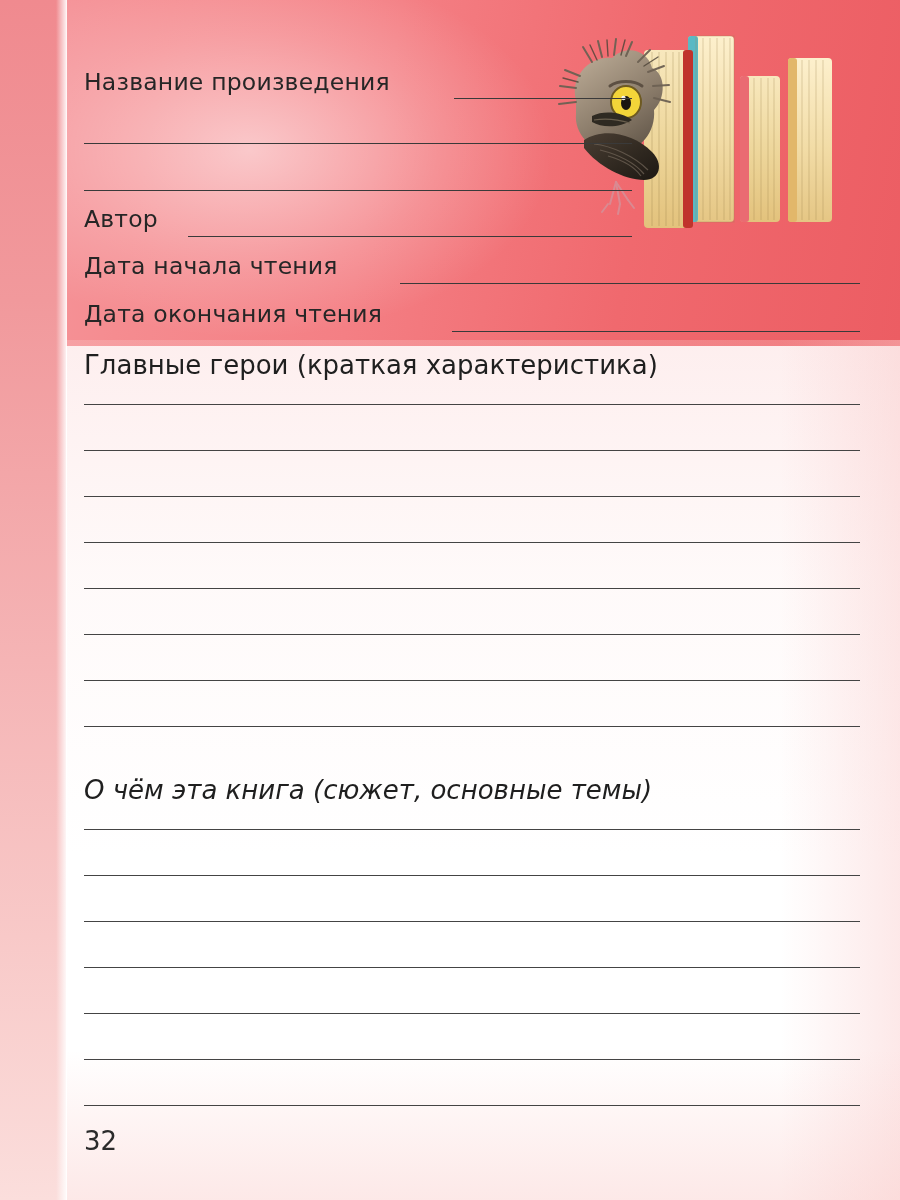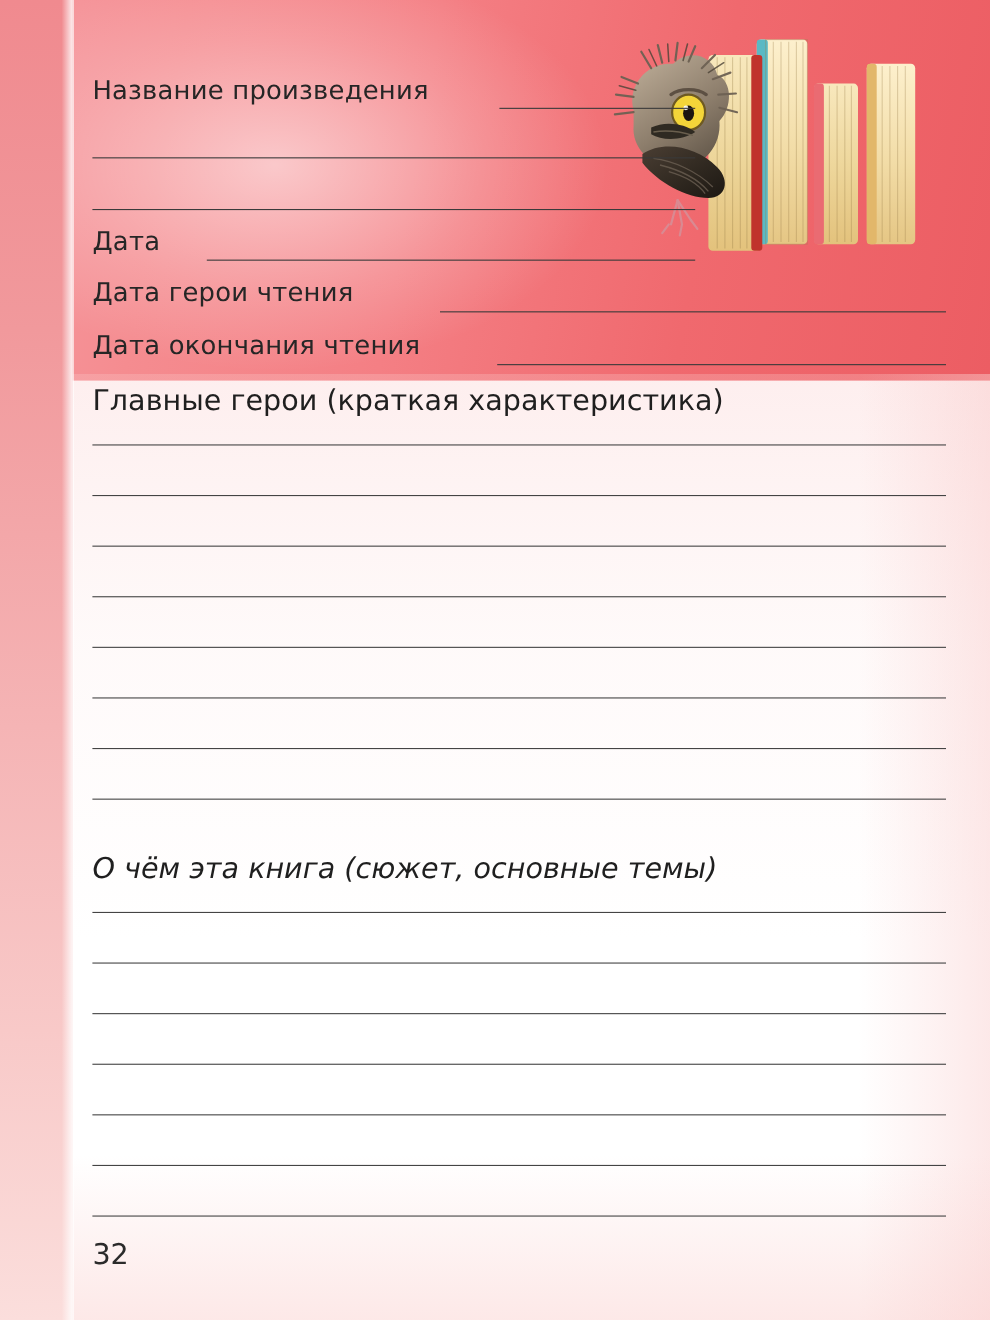--- a/index.html
+++ b/index.html
@@ -249,24 +249,24 @@
     </svg>
   </div>
 
   <div class="content">
 
     <div class="field-label" style="left:0px; top:68px;">Название произведения</div>
     <div class="rule" style="left:370px; top:98px; width:178px;"></div>
     <div class="rule" style="left:0px; top:143px; width:548px;"></div>
     <div class="rule" style="left:0px; top:190px; width:548px;"></div>
 
-    <div class="field-label" style="left:0px; top:205px;">Дата</div>
+    <div class="field-label" style="left:0px; top:205px;">Автор</div>
     <div class="rule" style="left:104px; top:236px; width:444px;"></div>
 
-    <div class="field-label" style="left:0px; top:252px;">Дата герои чтения</div>
+    <div class="field-label" style="left:0px; top:252px;">Дата начала чтения</div>
     <div class="rule" style="left:316px; top:283px; width:460px;"></div>
 
     <div class="field-label" style="left:0px; top:300px;">Дата окончания чтения</div>
     <div class="rule" style="left:368px; top:331px; width:408px;"></div>
 
     <div class="section-label" style="left:0px; top:350px;">Главные  герои  (краткая  характеристика)</div>
 
     <div class="rule thin" style="left:0px; top:404px; width:776px;"></div>
     <div class="rule thin" style="left:0px; top:450px; width:776px;"></div>
     <div class="rule thin" style="left:0px; top:496px; width:776px;"></div>

